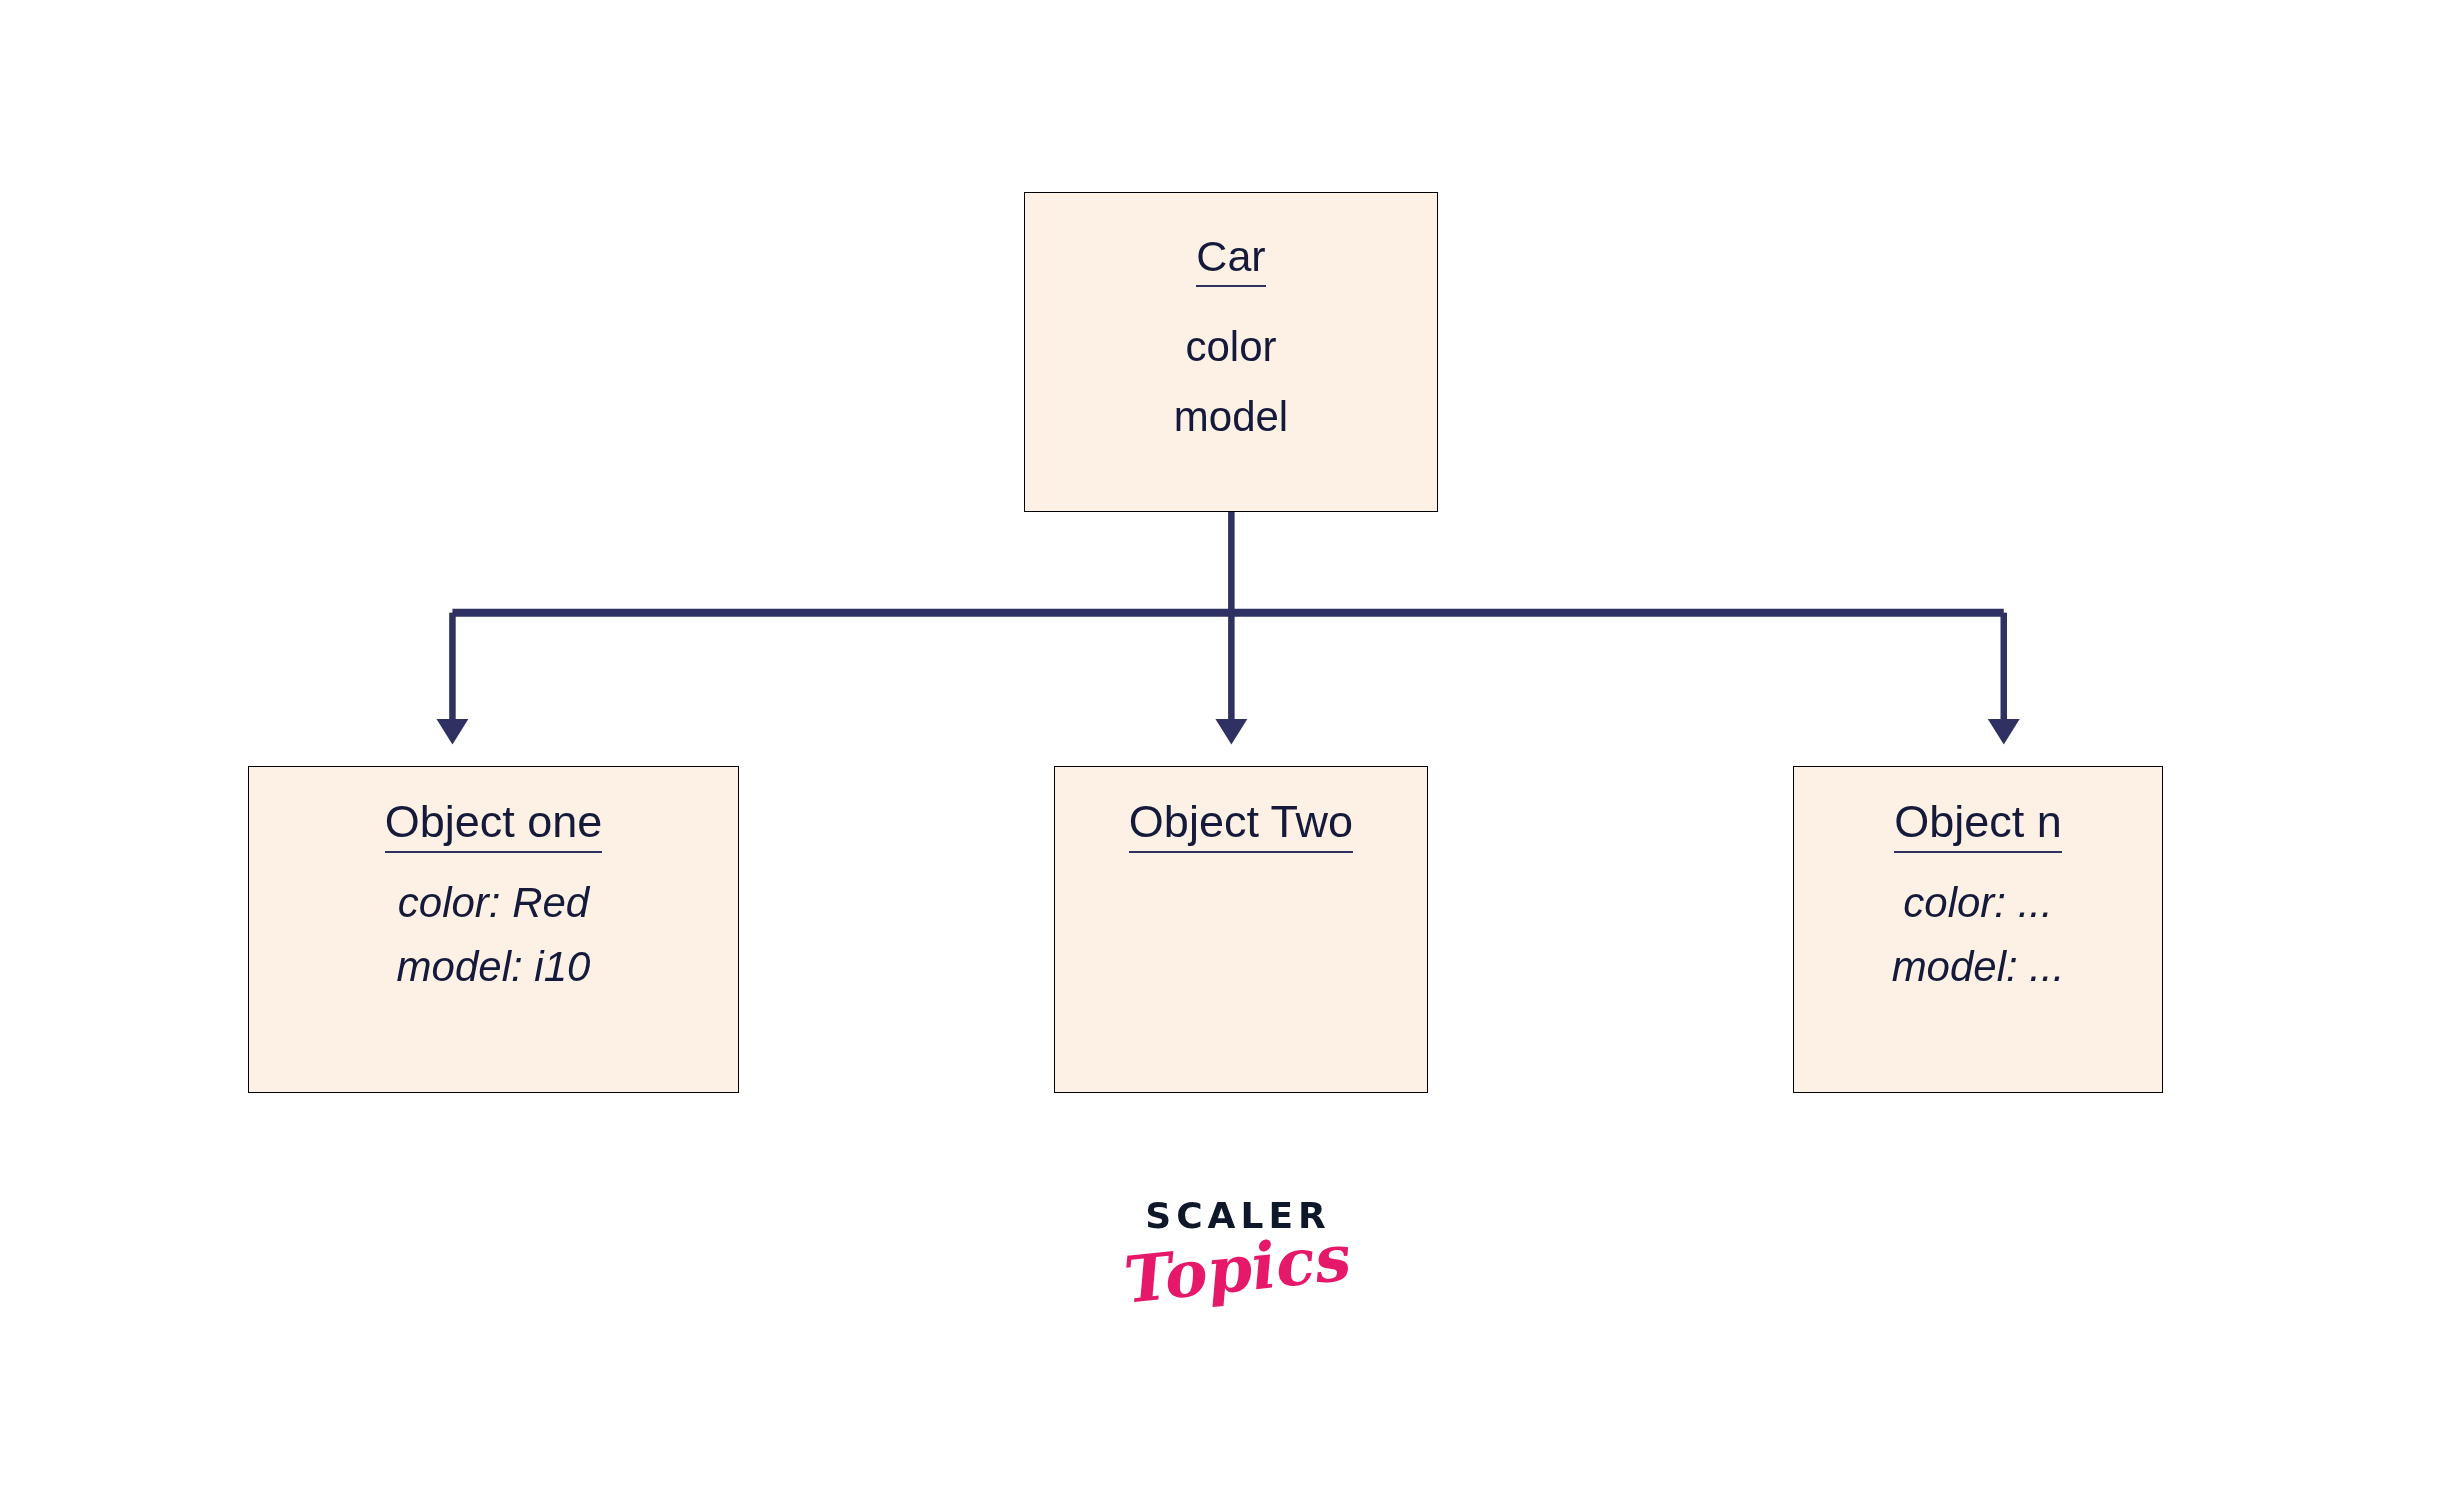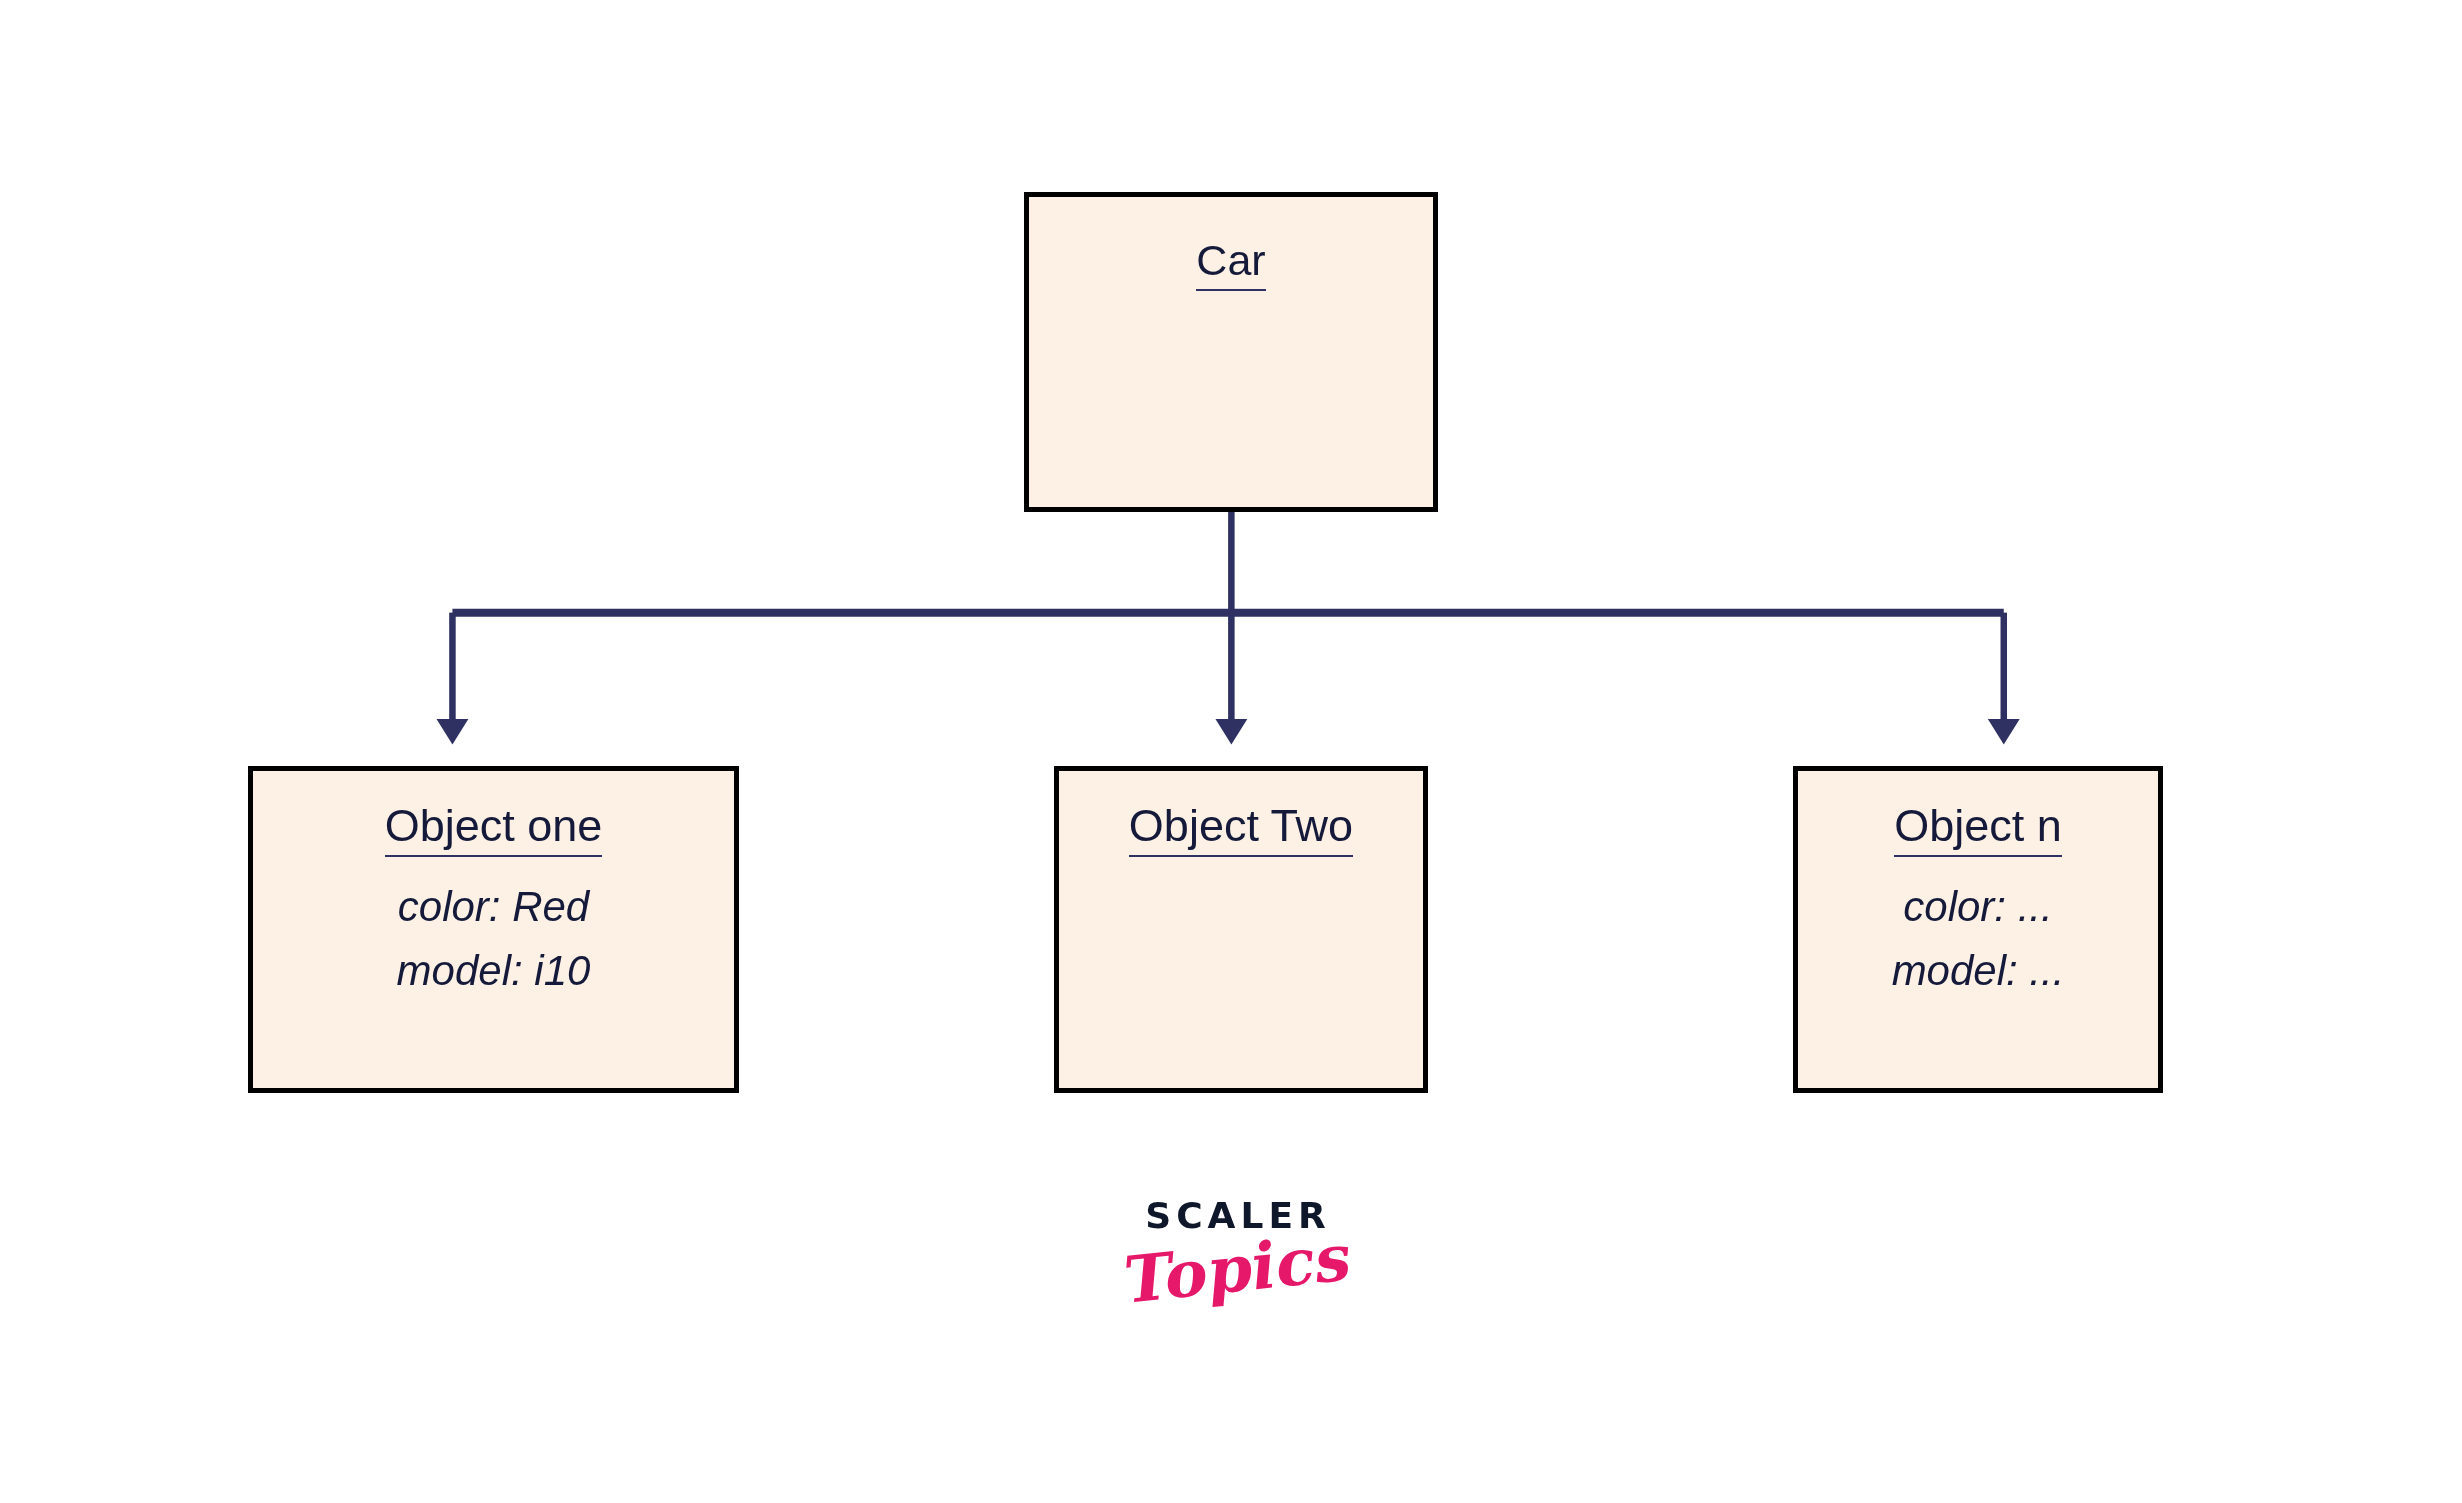--- a/index.html
+++ b/index.html
@@ -26,21 +26,21 @@
     width: 2462px;
     height: 1504px;
     pointer-events: none;
   }
 
   
   .node-box {
     position: absolute;
     box-sizing: border-box;
     background: #FCF1E4;
-    border: 5px solid #000000;
+    border: 1px solid #000000;
     display: flex;
     flex-direction: column;
     align-items: center;
     color: #15193A;
   }
 
   .node-title {
     font-size: 45px;
     line-height: 1.0;
     font-weight: 400;
@@ -136,20 +136,24 @@
 
     <line x1="1701" y1="846" x2="1701" y2="997" stroke="#2E3161" stroke-width="9"></line>
     <polygon points="1679,993 1723,993 1701,1028" fill="#2E3161"></polygon>
 
     <line x1="2768" y1="846" x2="2768" y2="997" stroke="#2E3161" stroke-width="9"></line>
     <polygon points="2746,993 2790,993 2768,1028" fill="#2E3161"></polygon>
   </svg>
 
   <div id="node-root" class="node-box">
     <div class="node-title">Car</div>
+    <div class="node-attrs">
+      <div class="node-attr">color</div>
+      <div class="node-attr">model</div>
+    </div>
   </div>
 
   <div id="node-child-0" class="node-box child-box">
     <div class="node-title">Object one</div>
     <div class="node-attrs">
       <div class="node-attr">color: Red</div>
       <div class="node-attr">model: i10</div>
     </div>
   </div>
 

